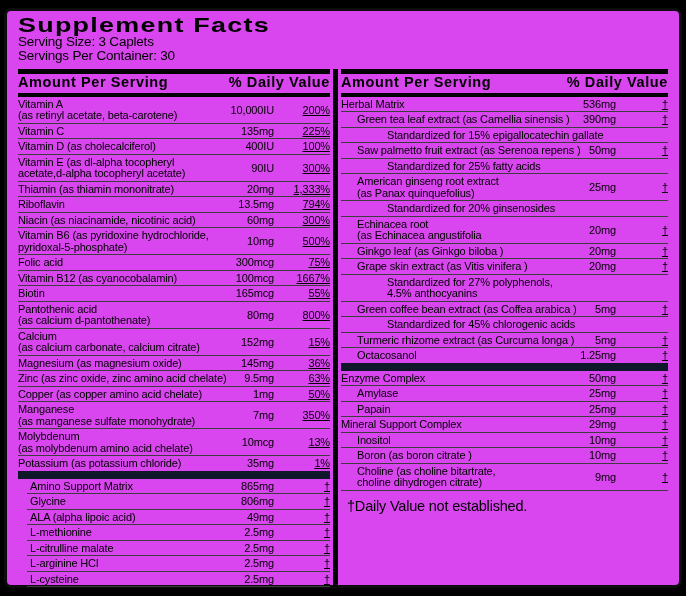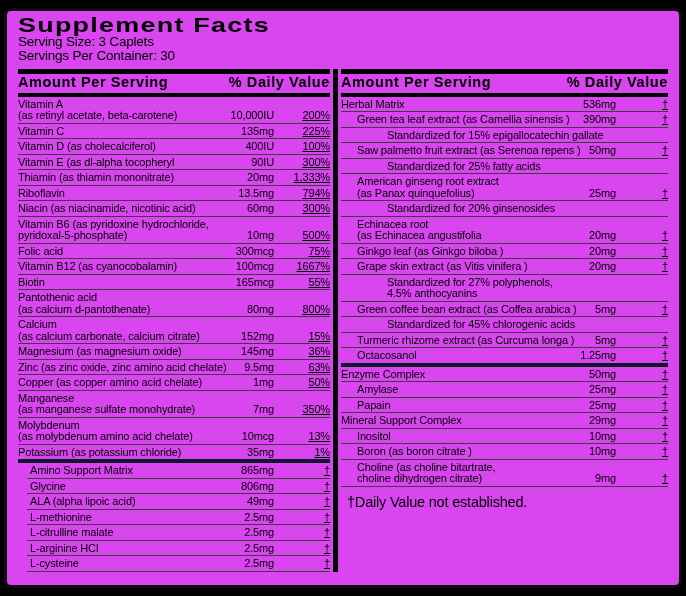--- a/index.html
+++ b/index.html
@@ -27,26 +27,26 @@
   .divider { flex:0 0 5px; background:#000; margin:0 3px; }
   .col.right { flex:1 1 auto; min-width:0; }
   .col-head {
     display:flex; justify-content:space-between; align-items:baseline;
     border-top:5px solid #000; border-bottom:4px solid #000;
     font-weight:bold; font-size:14.5px; letter-spacing:0.6px;
     padding:1px 0 2px 0; line-height:1.1;gap:28px;
   }
   .rows { }
   .row {
-    display:flex; align-items:flex-end;
+    display:flex; align-items:center;
     border-bottom:1px solid #3d3d3d;
     padding:2px 0 1px 0;
     font-size:11px; line-height:11.5px; letter-spacing:-0.15px;
   }
-  .row.thick { border-bottom:4px solid #0f172a; }
+  .row.thick { border-bottom:8px solid #0f172a; }
   .row.indent1 { margin-left:9px; }
   .right .row.indent1 { margin-left:0; }
   .name { flex:1 1 auto; min-width:0; }
   .l1 { white-space:nowrap; }
   .name2 { display:block; white-space:nowrap; }
   .name2:empty { display:none; }
   .indent1 .name { padding-left:3px; }
   .right .indent1 .name { padding-left:16px; }
   .right .indent1 .name2 { padding-left:0; }
   .right .std .name { padding-left:46px; }
@@ -81,21 +81,21 @@
             <span class="name"><span class="l1">Vitamin C</span></span>
             <span class="amt">135mg</span>
             <span class="dv">225%</span>
           </div>
           <div class="row">
             <span class="name"><span class="l1">Vitamin D (as cholecalciferol)</span></span>
             <span class="amt">400IU</span>
             <span class="dv">100%</span>
           </div>
           <div class="row">
-            <span class="name"><span class="l1">Vitamin E (as dl-alpha tocopheryl</span></span>
+            <span class="name"><span class="l1">Vitamin E (as dl-alpha tocopheryl</span><span class="name2">acetate,d-alpha tocopheryl acetate)</span></span>
             <span class="amt">90IU</span>
             <span class="dv">300%</span>
           </div>
           <div class="row">
             <span class="name"><span class="l1">Thiamin (as thiamin mononitrate)</span></span>
             <span class="amt">20mg</span>
             <span class="dv">1,333%</span>
           </div>
           <div class="row">
             <span class="name"><span class="l1">Riboflavin</span></span>

